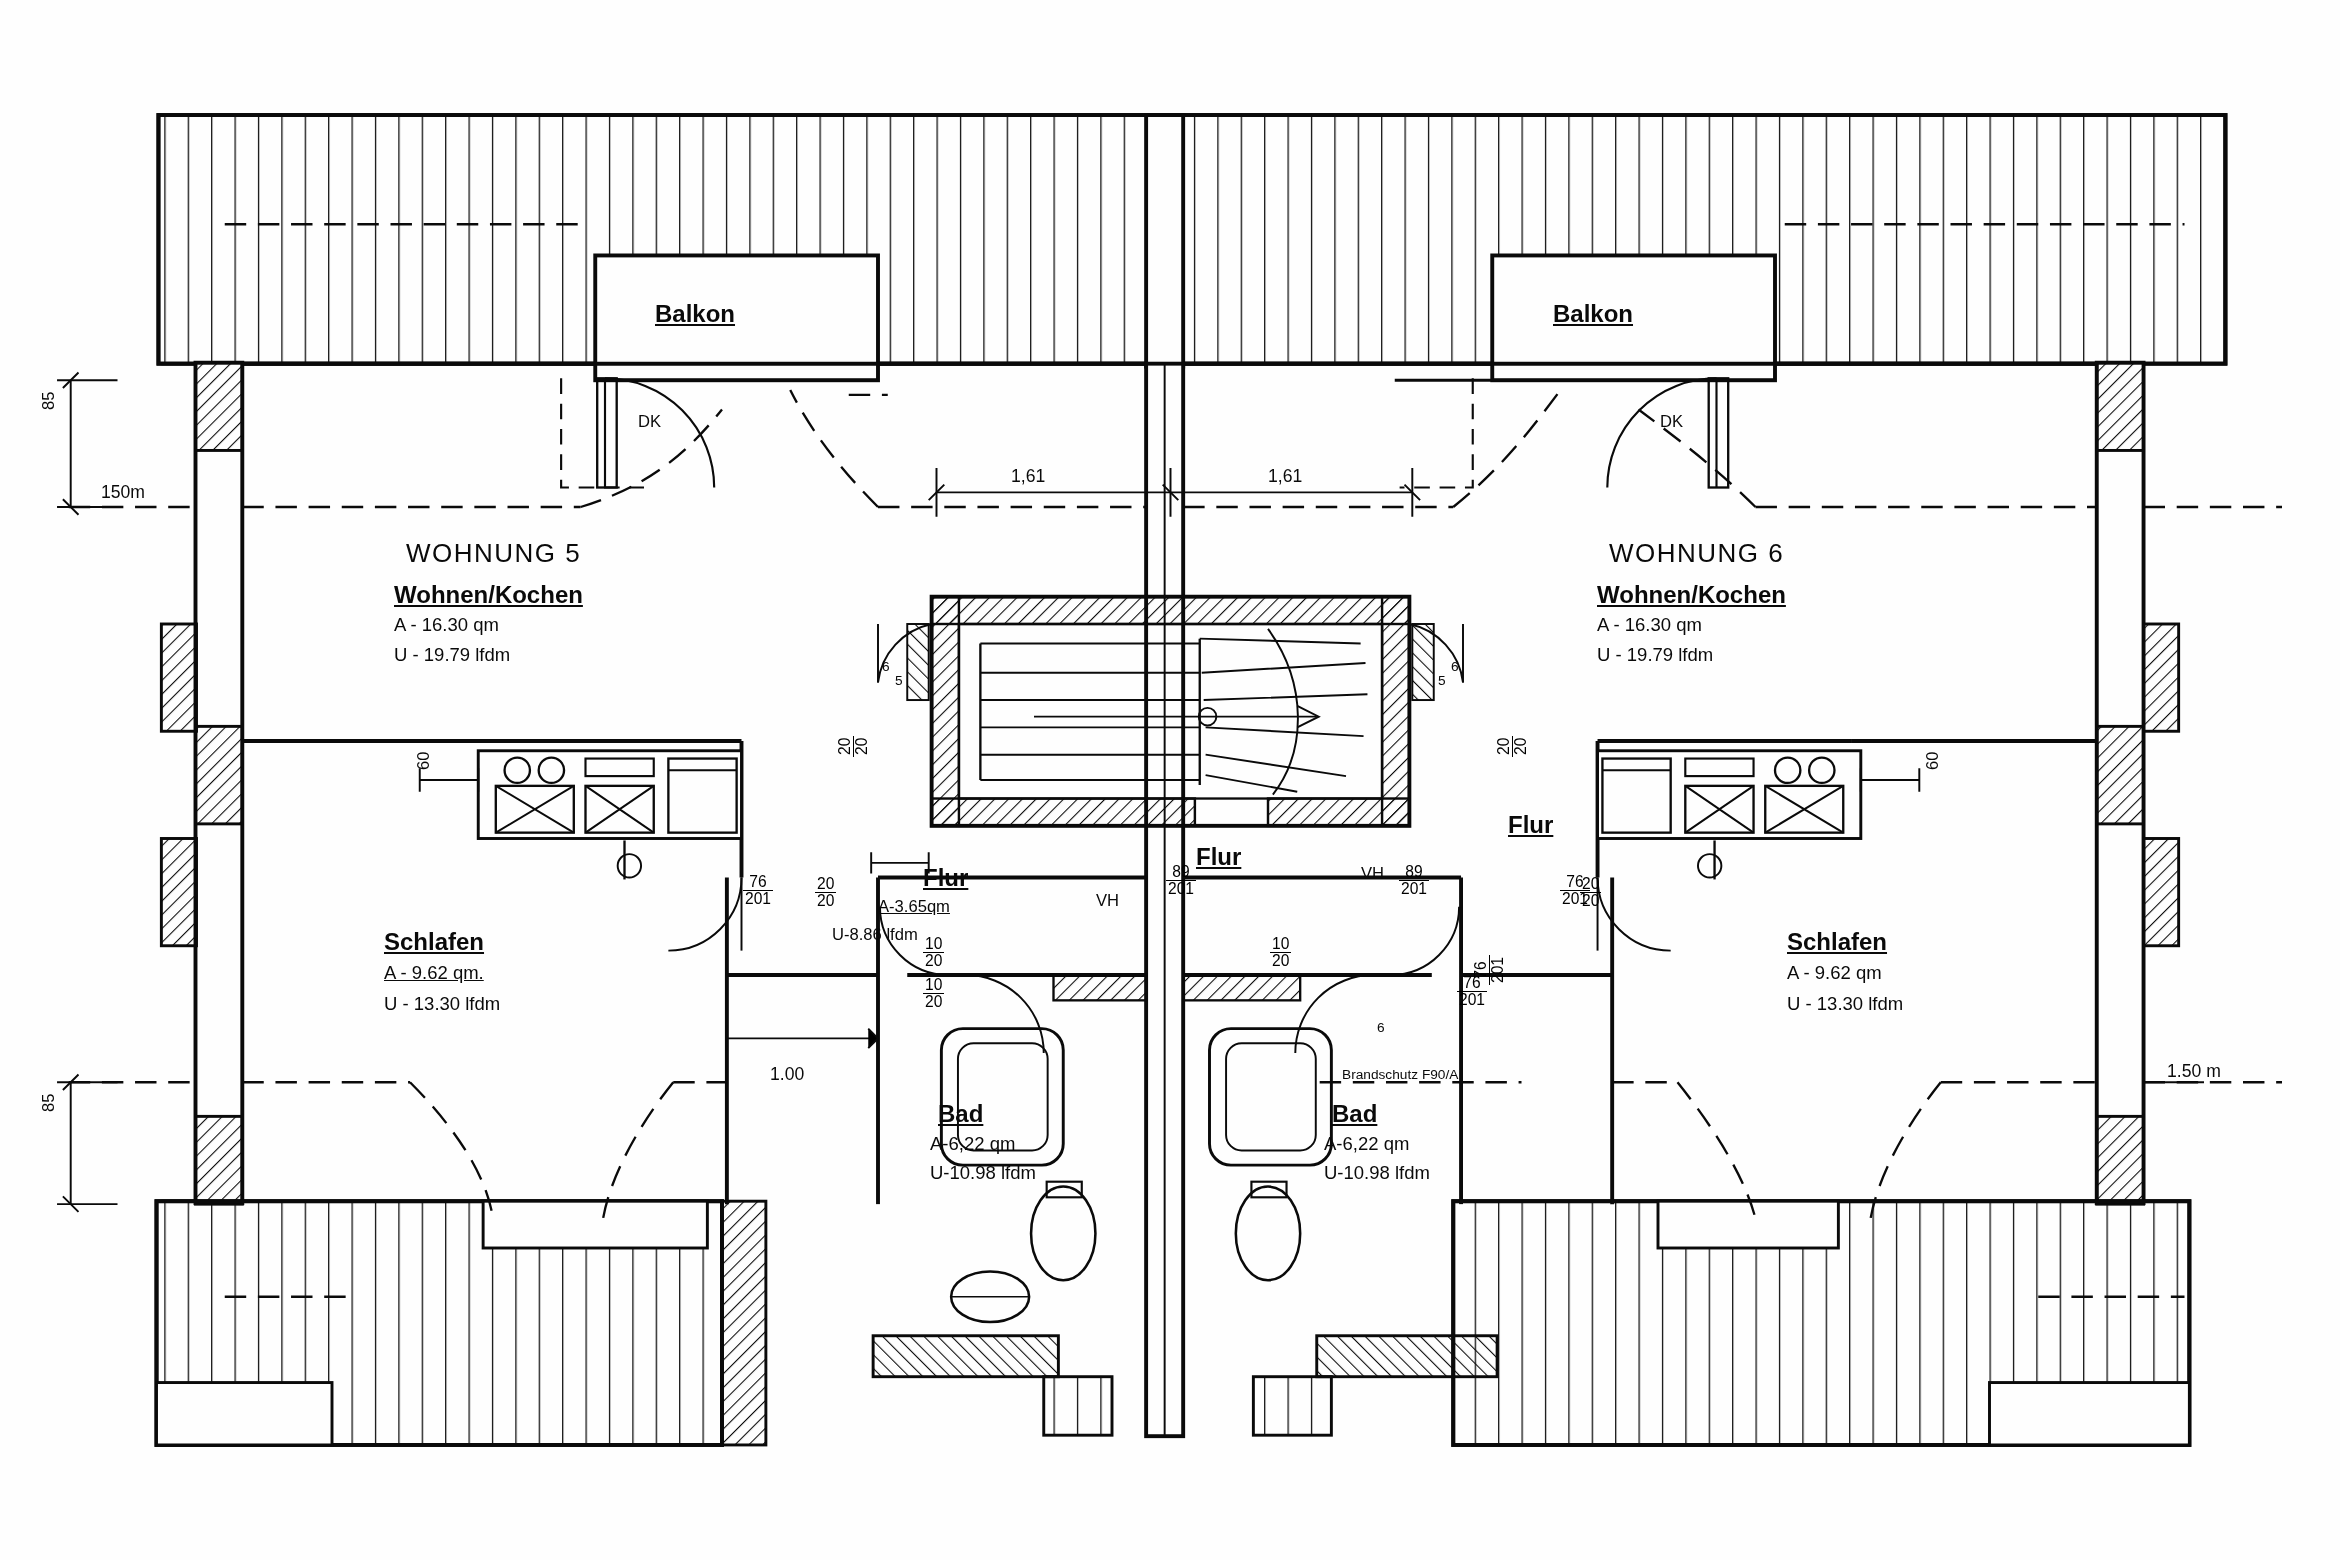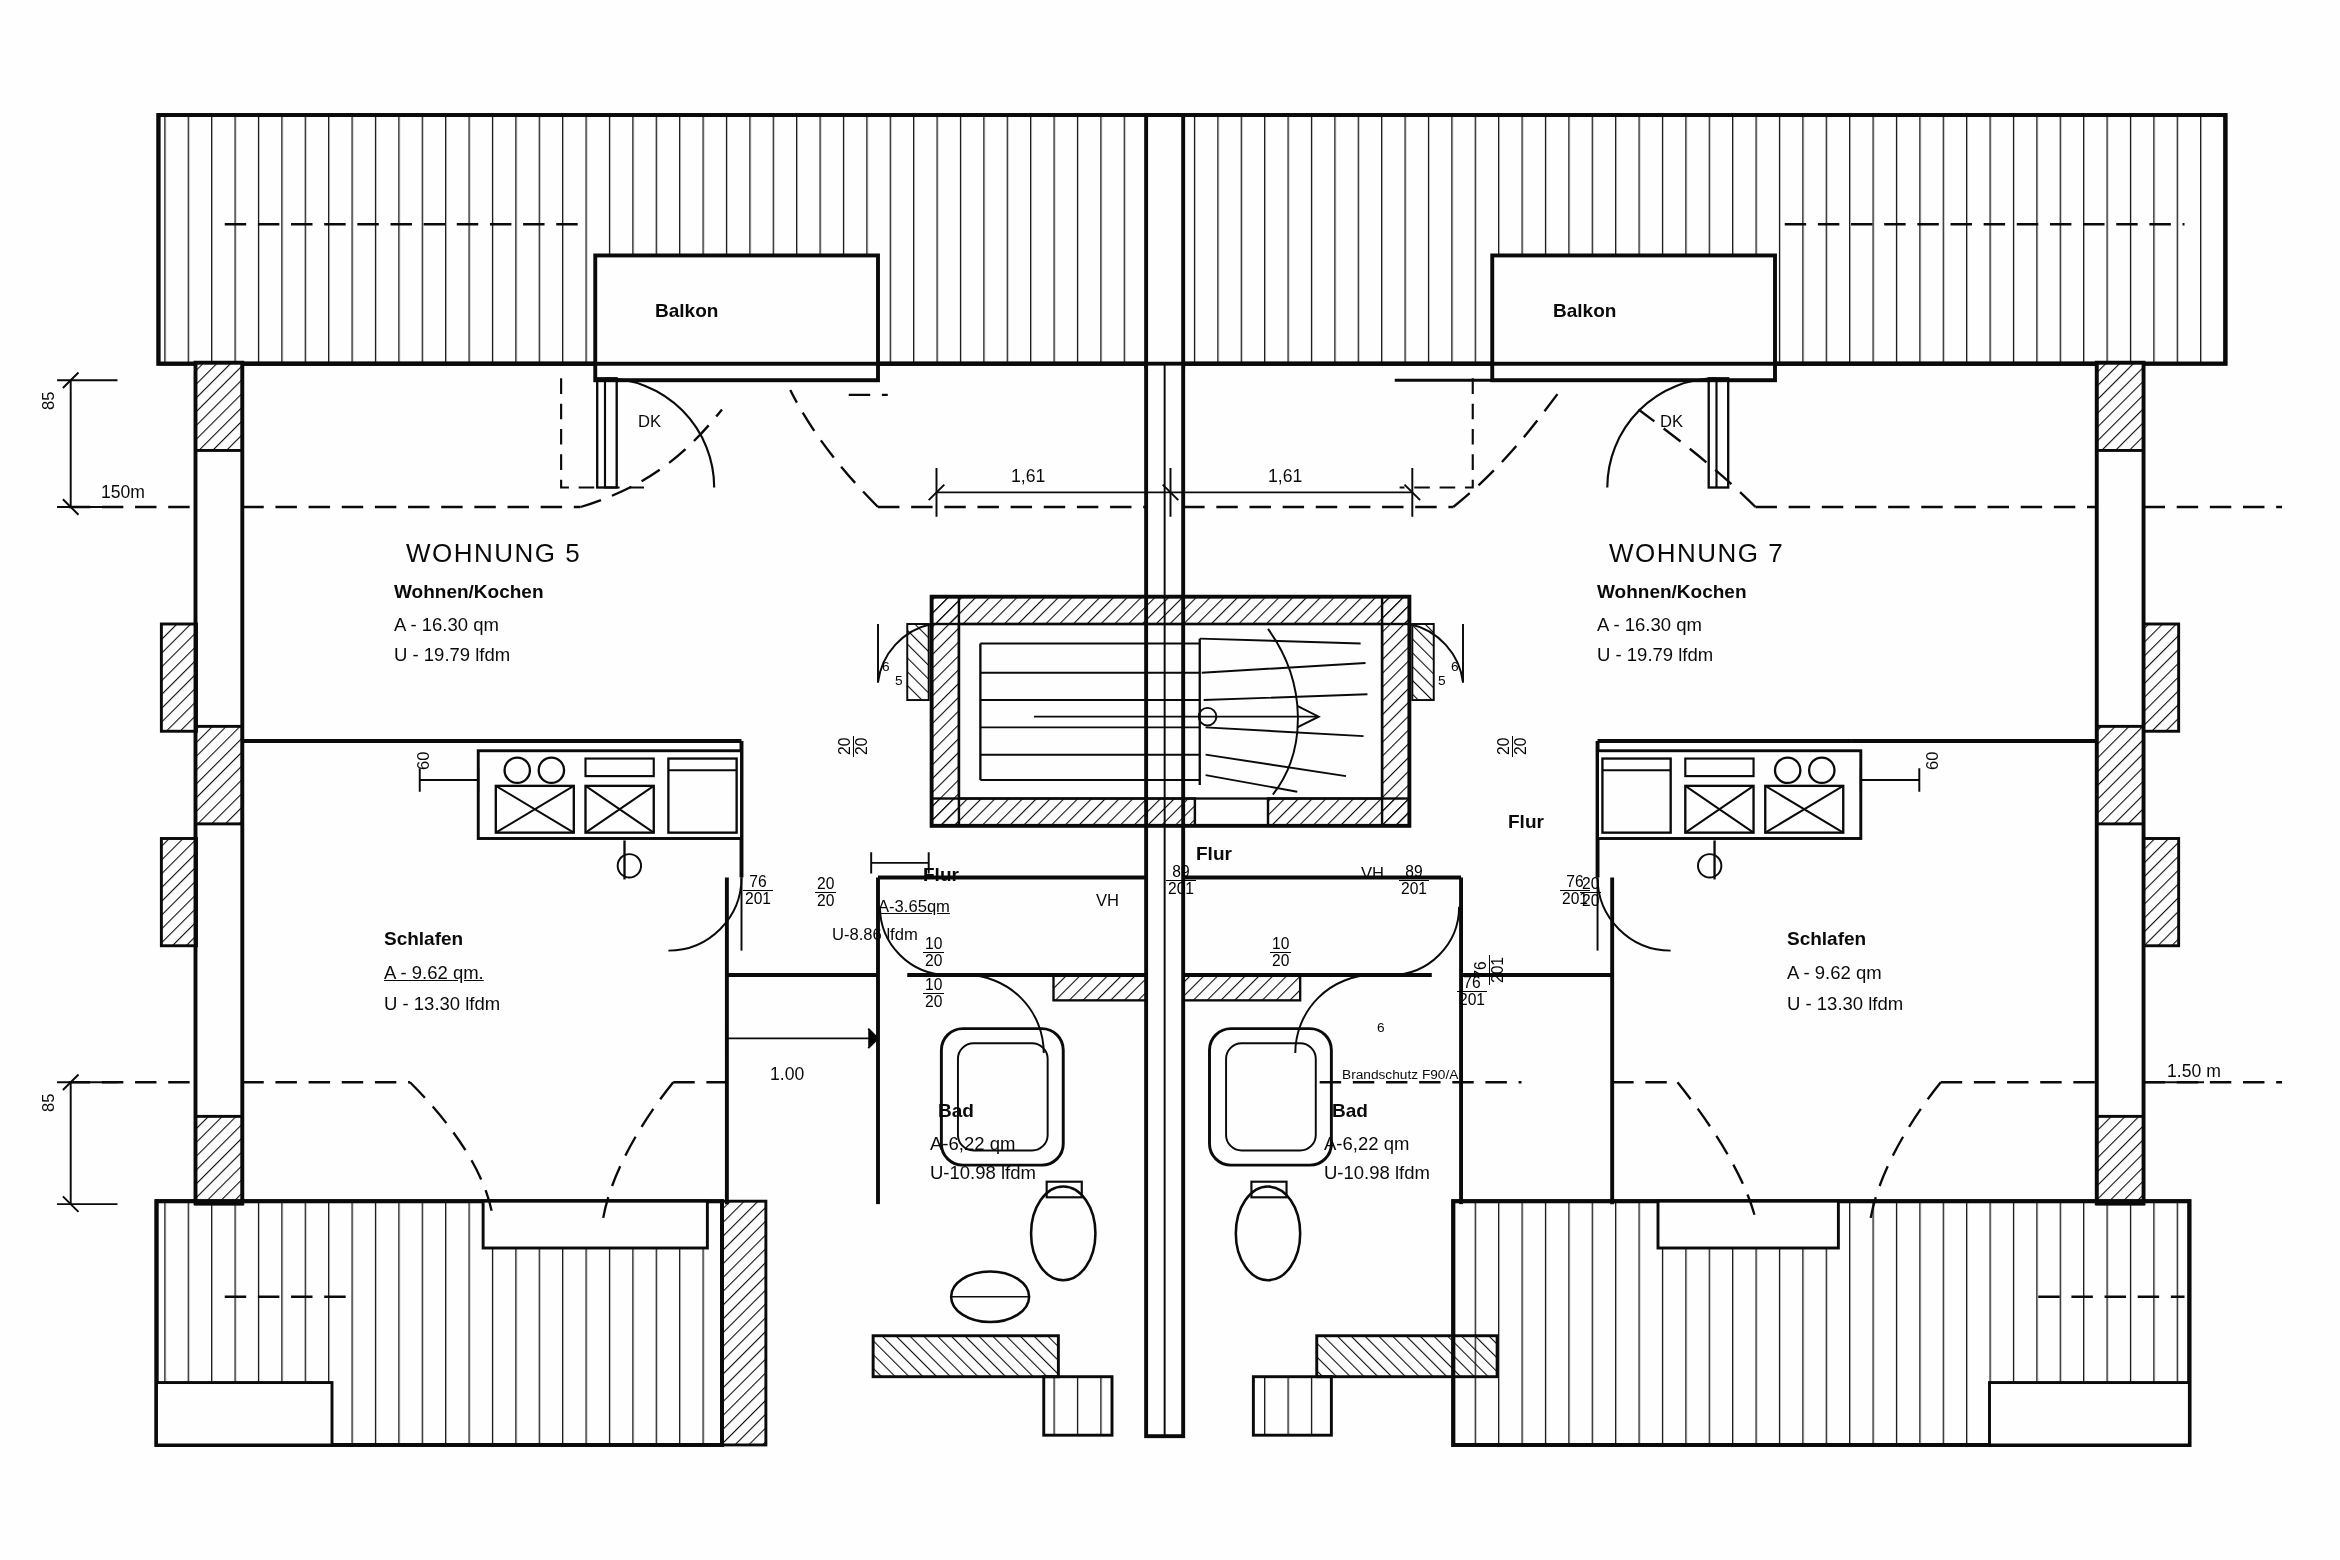--- a/index.html
+++ b/index.html
@@ -1,20 +1,20 @@
 <!DOCTYPE html>
 <html><head>
 <meta charset="utf-8">
 <style>
   html,body{margin:0;padding:0;background:#ffffff;}
   body{width:2341px;height:1560px;overflow:hidden;font-family:"Liberation Sans",sans-serif;color:#000;}
   #sheet{position:relative;width:2341px;height:1560px;background:#fefefe;}
   .lbl{position:absolute;white-space:nowrap;font-family:"Liberation Sans",sans-serif;color:#0a0a0a;}
   .ttl{font-size:26px;letter-spacing:1.5px;font-weight:400;margin-left:12px;}
-  .room{font-size:19px;font-weight:700;}
+  .room{font-size:24px;text-decoration:underline;font-weight:700;}
   .meta{font-size:18.5px;}
   .small{font-size:16.6px;}
   .tiny{font-size:13.7px;}
   .dim{font-size:17.6px;}
   .frac{position:absolute;font-size:15.6px;text-align:center;line-height:1.05;}
   .frac .b{display:block;border-bottom:1.5px solid #000;padding:0 2px;}
   .frac .u{display:block;padding:0 2px;}
   .rot{transform-origin:left top;}
   svg{position:absolute;left:0;top:0;}
 </style>
@@ -276,21 +276,21 @@
   <div class="lbl meta" style="left:384px;top:993px;">U - 13.30 lfdm</div>
 
   <div class="lbl room" style="left:923px;top:864px;">Flur</div>
   <div class="lbl small" style="left:878px;top:897px;text-decoration:underline;">A-3.65qm</div>
   <div class="lbl small" style="left:832px;top:925px;">U-8.86 lfdm</div>
 
   <div class="lbl room" style="left:938px;top:1100px;">Bad</div>
   <div class="lbl meta" style="left:930px;top:1133px;">A-6,22 qm</div>
   <div class="lbl meta" style="left:930px;top:1162px;">U-10.98 lfdm</div>
 
-  <div class="lbl ttl" style="left:1597px;top:538px;">WOHNUNG 7</div>
+  <div class="lbl ttl" style="left:1597px;top:538px;">WOHNUNG 6</div>
   <div class="lbl room" style="left:1597px;top:581px;">Wohnen/Kochen</div>
   <div class="lbl meta" style="left:1597px;top:614px;">A - 16.30 qm</div>
   <div class="lbl meta" style="left:1597px;top:644px;">U - 19.79 lfdm</div>
 
   <div class="lbl room" style="left:1787px;top:928px;">Schlafen</div>
   <div class="lbl meta" style="left:1787px;top:962px;">A - 9.62 qm</div>
   <div class="lbl meta" style="left:1787px;top:993px;">U - 13.30 lfdm</div>
 
   <div class="lbl room" style="left:1196px;top:843px;">Flur</div>
   <div class="lbl room" style="left:1508px;top:811px;">Flur</div>

